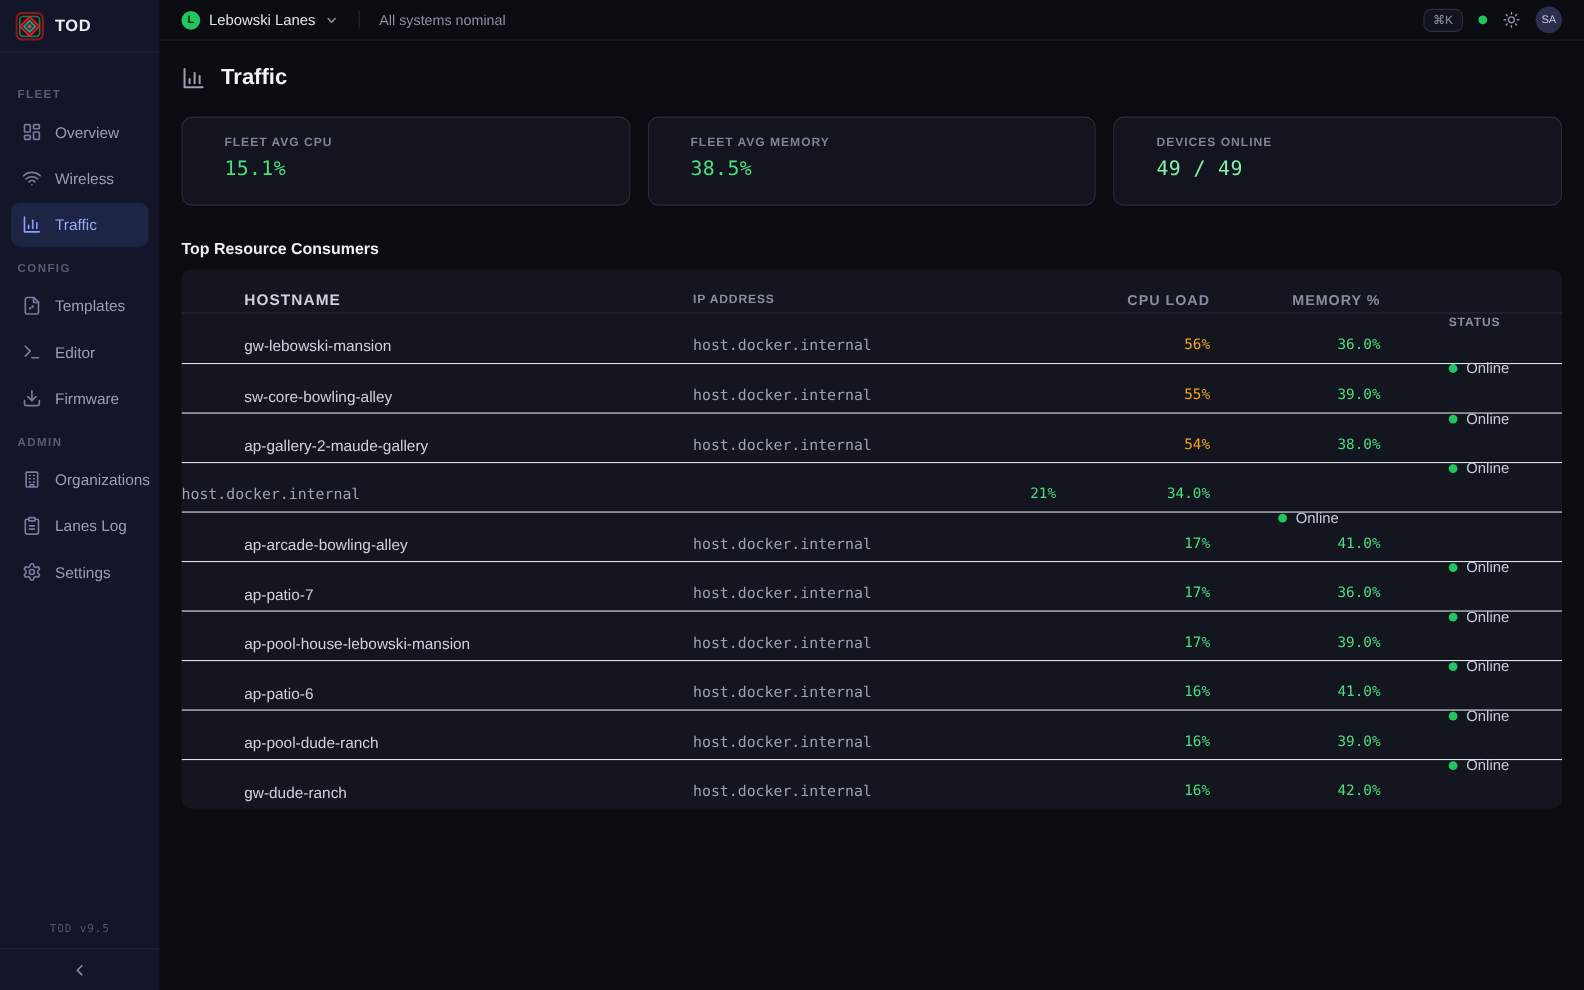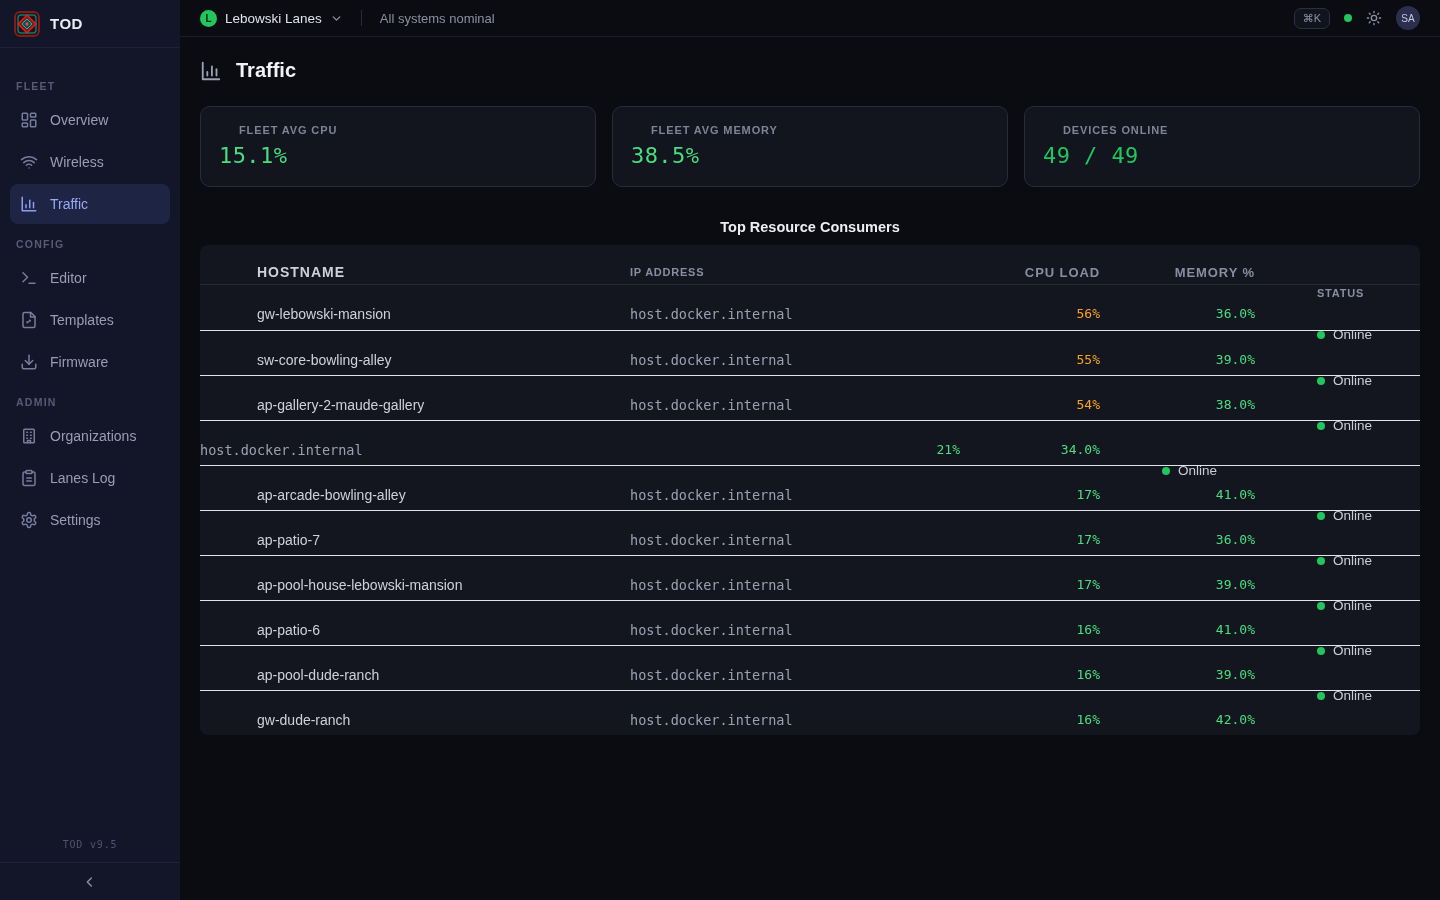--- a/index.html
+++ b/index.html
@@ -7,21 +7,21 @@
   body {
     font-family: "Liberation Sans", sans-serif;
     background: #0b0c11;
     color: #e8eaf2;
     display: flex;
   }
   .mono { font-family: "DejaVu Sans Mono", monospace; }
 
   
   .sidebar {
-    width: 180px; height: 900px; background: #131628;
+    width: 145px; height: 900px; background: #131628;
     display: flex; flex-direction: column; flex-shrink: 0;
   }
   .logo-row {
     height: 48px; display: flex; align-items: center; gap: 10px;
     padding: 0 14px; border-bottom: 1px solid #1f2236;
   }
   .logo-box { width: 26px; height: 26px; border-radius: 5px; display: block; }
   .logo-text { font-size: 15px; font-weight: 700; letter-spacing: 0.5px; color: #eceef6; }
 
   .nav { flex: 1; padding-top: 18px; overflow: hidden; }
@@ -81,25 +81,25 @@
 
   .stat-cards { display: flex; gap: 16px; margin-top: 24px; }
   .stat-card {
     flex: 1; background: #12141e; border: 1px solid #272b3a;
     border-radius: 10px; padding: 17px 18px; height: 81px;
   }
   .stat-label {
     font-size: 11px; font-weight: 700; letter-spacing: 0.08em;
     color: #7e8498; text-transform: uppercase; padding-left: 20px;
   }
-  .stat-value { font-size: 22px; margin-top: 7px; letter-spacing: 0.02em; }
+  .stat-value { font-size: 18px; margin-top: 7px; letter-spacing: 0.02em; margin-left: 20px; }
   .val-green { color: #4ade80; }
-  .val-gray { color: #22c55e; }
-
-  .section-heading { font-size: 14.5px; font-weight: 700; color: #eceef4; margin: 32px 0 10px 0; text-align: center; }
+  .val-gray { color: #86efac; }
+
+  .section-heading { font-size: 14.5px; font-weight: 700; color: #eceef4; margin: 32px 0 10px 0; }
 
   .table-card { background: #14161f; border-radius: 8px; overflow: hidden; }
   .trow {
     display: grid;
     grid-template-columns: 1fr 330px 140px 155px 165px;
     align-items: center;
   }
   .thead { height: 40px; border-bottom: 1px solid #262a38; }
   .th {
     font-size: 11px; font-weight: 700; letter-spacing: 0.07em;
@@ -169,37 +169,37 @@
         </svg>
       </span>
       <span>Traffic</span>
     </div>
 
     <div class="nav-section-label">CONFIG</div>
 
     <div class="nav-item">
       <span style="display:flex">
         <svg width="18" height="18" viewBox="0 0 24 24" fill="none" stroke-width="2" stroke-linecap="round" stroke-linejoin="round">
-          <polyline points="4 17 10 11 4 5"></polyline>
-            <line x1="12" y1="19" x2="20" y2="19"></line>
-        </svg>
-      </span>
-      <span>Editor</span>
-    </div>
-
-    <div class="nav-item">
-      <span style="display:flex">
-        <svg width="18" height="18" viewBox="0 0 24 24" fill="none" stroke-width="2" stroke-linecap="round" stroke-linejoin="round">
           <path d="M14.5 2H6a2 2 0 0 0-2 2v16a2 2 0 0 0 2 2h12a2 2 0 0 0 2-2V7.5L14.5 2z"></path>
           <polyline points="14 2 14 8 20 8"></polyline>
             <circle cx="10" cy="15" r="0.6" fill="currentColor"></circle>
             <circle cx="13" cy="13" r="0.6" fill="currentColor"></circle>
         </svg>
       </span>
       <span>Templates</span>
+    </div>
+
+    <div class="nav-item">
+      <span style="display:flex">
+        <svg width="18" height="18" viewBox="0 0 24 24" fill="none" stroke-width="2" stroke-linecap="round" stroke-linejoin="round">
+          <polyline points="4 17 10 11 4 5"></polyline>
+            <line x1="12" y1="19" x2="20" y2="19"></line>
+        </svg>
+      </span>
+      <span>Editor</span>
     </div>
 
     <div class="nav-item">
       <span style="display:flex">
         <svg width="18" height="18" viewBox="0 0 24 24" fill="none" stroke-width="2" stroke-linecap="round" stroke-linejoin="round">
           <path d="M21 15v4a2 2 0 0 1-2 2H5a2 2 0 0 1-2-2v-4"></path>
             <polyline points="7 10 12 15 17 10"></polyline>
             <line x1="12" y1="15" x2="12" y2="3"></line>
         </svg>
       </span>

